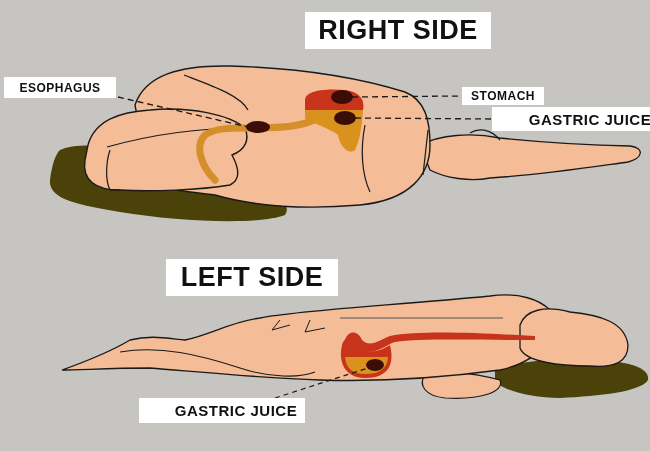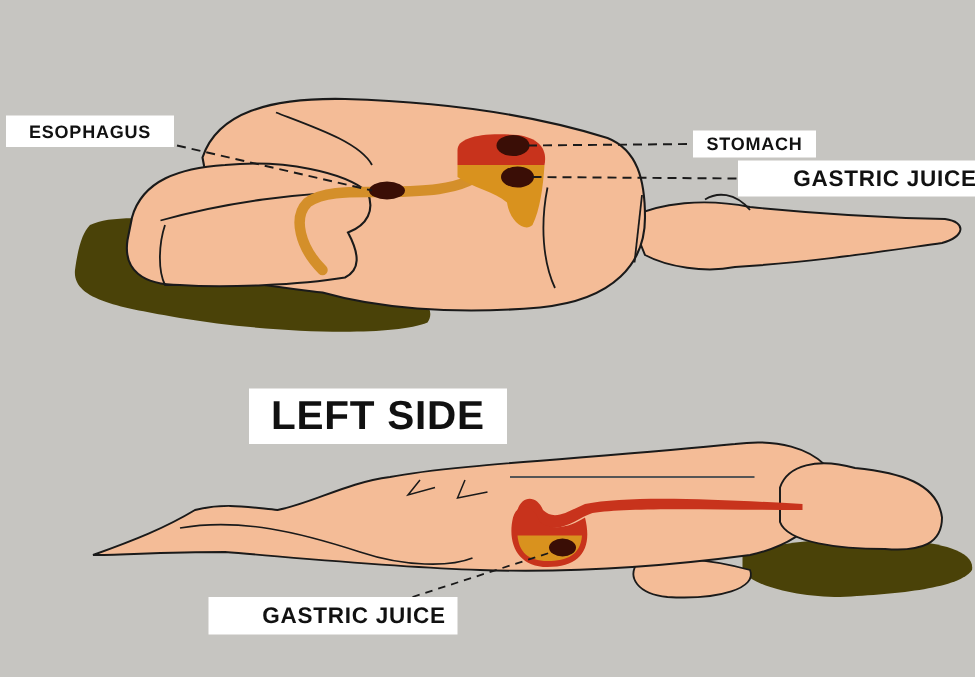--- a/index.html
+++ b/index.html
@@ -63,20 +63,21 @@
       <path d="M345,340 C348,330 358,330 362,340 C370,348 380,340 390,336 C420,330 480,333 535,336 L535,340 C480,340 420,338 395,342 C385,345 375,356 362,350 Z" fill="#c8331c"></path>
 
       <path d="M342,345 C345,335 355,335 360,348 C370,355 382,350 390,345 C395,365 388,378 365,378 C345,378 338,362 342,345 Z" fill="#c8331c"></path>
       <path d="M345,357 L388,357 C387,370 378,374 365,374 C352,374 346,368 345,357 Z" fill="#d9921e"></path>
       <ellipse cx="375" cy="365" rx="9" ry="6" fill="#3a0e06"></ellipse>
 
       <line x1="275" y1="398" x2="368" y2="368" stroke="#1a1a1a" stroke-width="1.2" stroke-dasharray="5,4"></line>
     </g>
   </svg>
 
+  <div class="label title" style="left:305px;top:12px;width:186px;height:37px;">RIGHT SIDE</div>
   <div class="label title" style="left:166px;top:259px;width:172px;height:37px;">LEFT SIDE</div>
 
   <div class="label small" style="left:4px;top:77px;width:112px;height:21px;">ESOPHAGUS</div>
   <div class="label small" style="left:462px;top:87px;width:82px;height:18px;">STOMACH</div>
   <div class="label mid" style="left:492px;top:107px;width:140px;height:24px;">GASTRIC JUICE</div>
 
   <div class="label mid" style="left:139px;top:398px;width:138px;height:25px;">GASTRIC JUICE</div>
 </div>
 
 </body></html>

